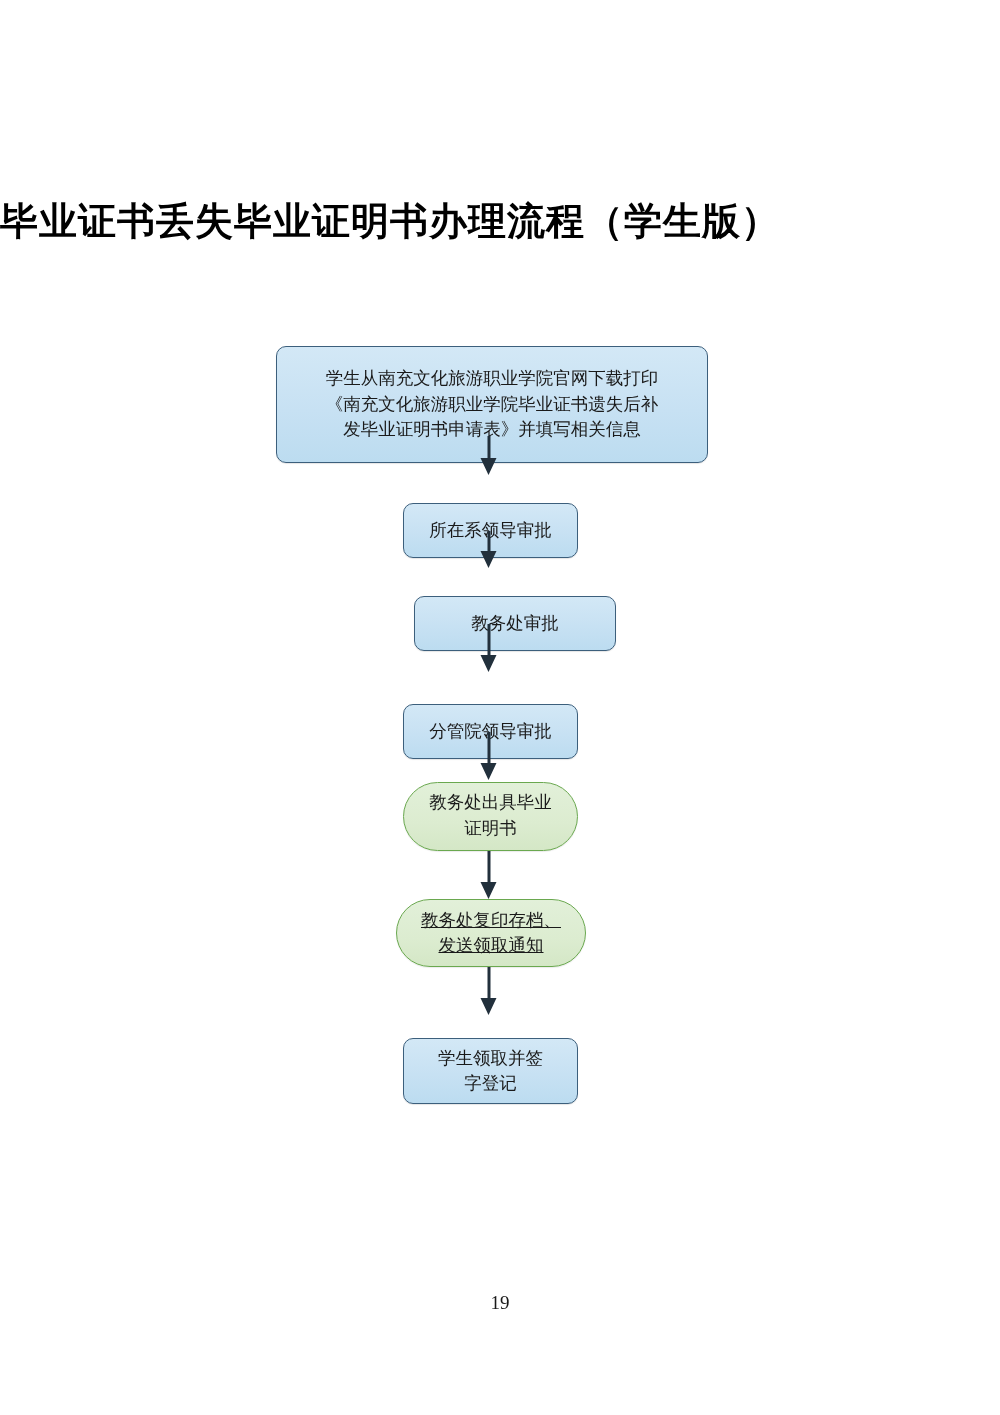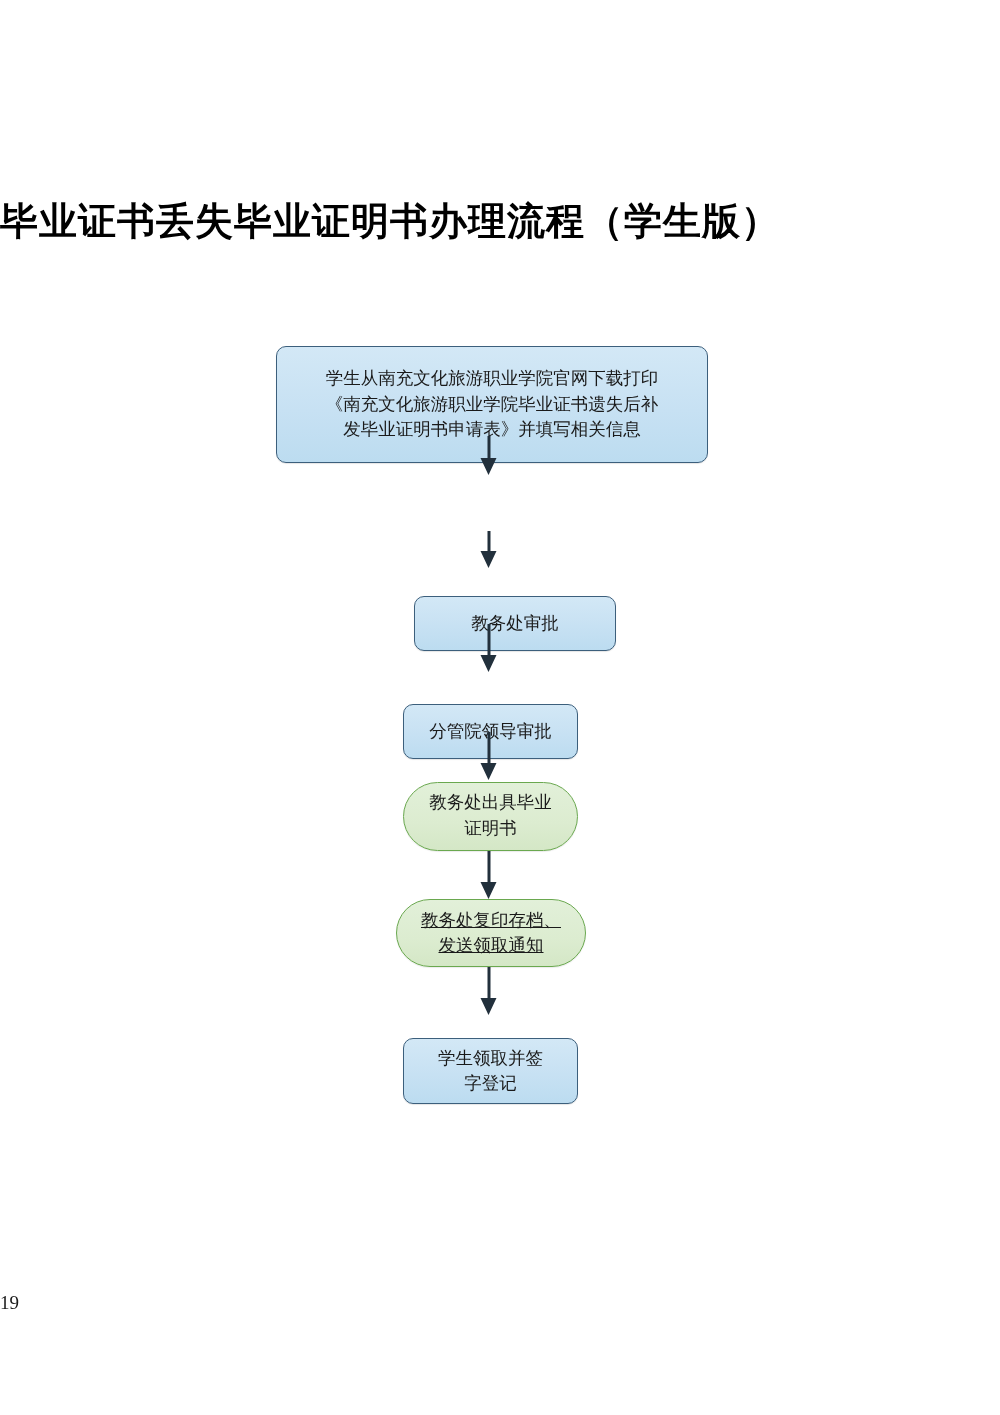--- a/index.html
+++ b/index.html
@@ -99,21 +99,21 @@
     border-right: 8.5px solid transparent;
     border-top: 17px solid #22303c;
   }
 
   
   .page-number {
     position: absolute;
     top: 1292px;
     left: 0;
     width: 1000px;
-    text-align: left;
+    text-align: center;
     font-size: 19px;
     color: #1a1a1a;
     font-family: "Liberation Serif", "DejaVu Serif", serif;
   }
 </style>
 </head>
 <body>
 
 <div class="page">
 
@@ -123,20 +123,23 @@
 
     <div class="node blue" style="left:276px; top:319px; width:432px; height:117px;">
       <span class="node-text">学生从南充文化旅游职业学院官网下载打印
 《南充文化旅游职业学院毕业证书遗失后补
 发毕业证明书申请表》并填写相关信息</span>
     </div>
 
     <div class="connector" style="top:436px; height:24px;"></div>
     <div class="arrowhead" style="top:458px;"></div>
 
+    <div class="node blue" style="left:403px; top:476px; width:175px; height:55px;">
+      <span class="node-text">所在系领导审批</span>
+    </div>
 
     <div class="connector" style="top:531px; height:22px;"></div>
     <div class="arrowhead" style="top:551px;"></div>
 
     <div class="node blue" style="left:414px; top:569px; width:202px; height:55px;">
       <span class="node-text">教务处审批</span>
     </div>
 
     <div class="connector" style="top:624px; height:33px;"></div>
     <div class="arrowhead" style="top:655px;"></div>

